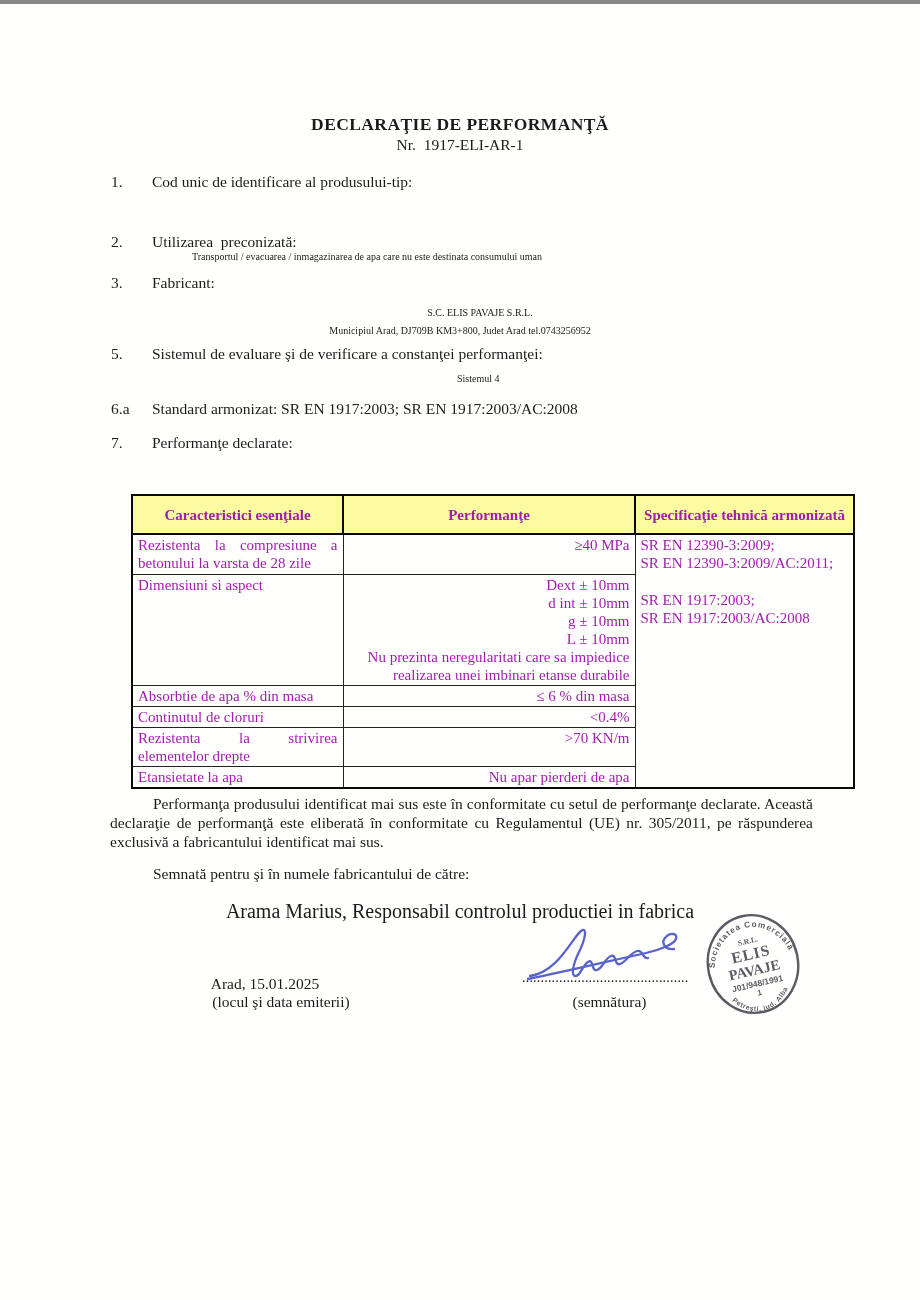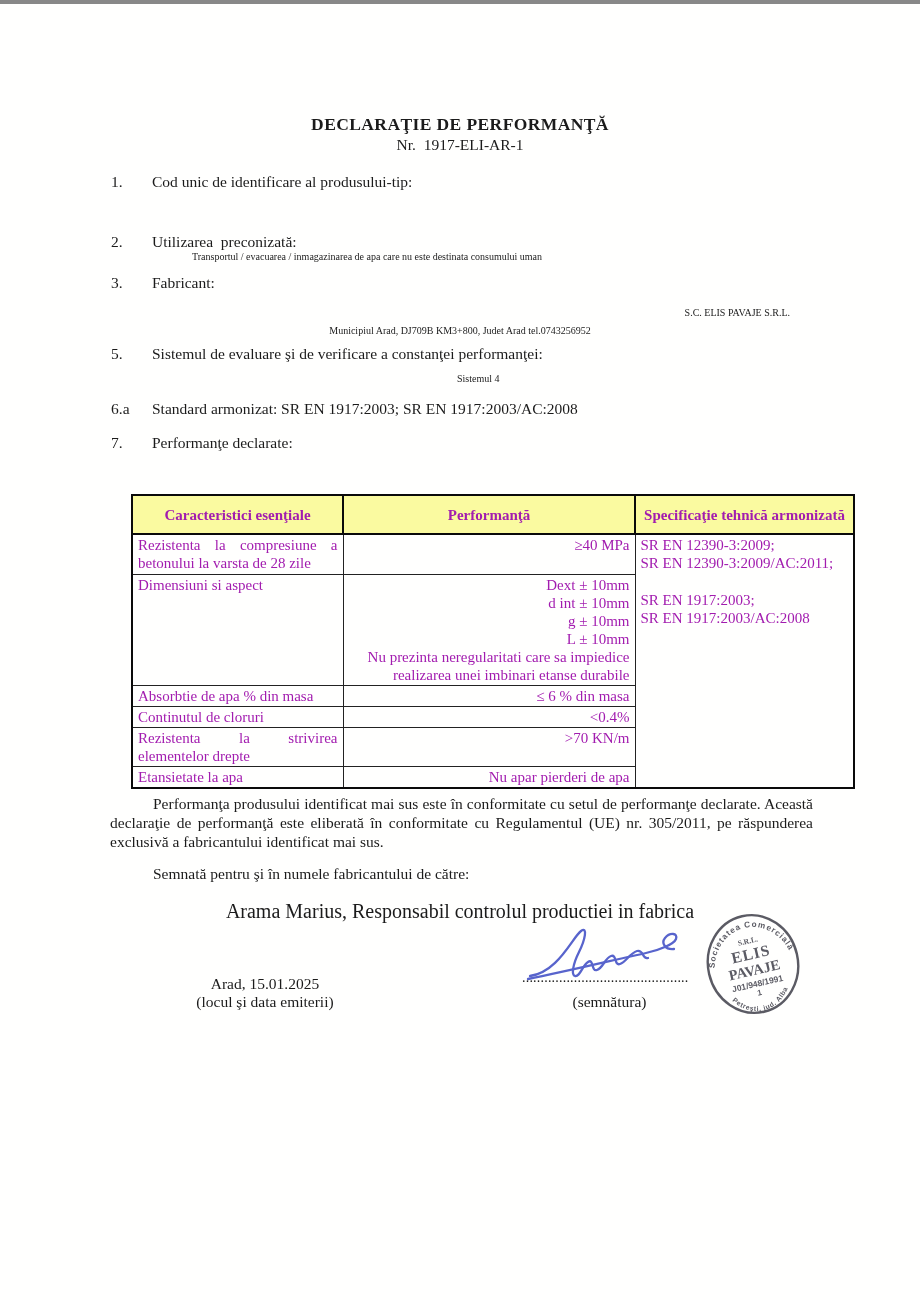--- a/index.html
+++ b/index.html
@@ -13,21 +13,21 @@
   .abs { position:absolute; }
   .center { left:0; width:920px; text-align:center; }
   .doc-title { top:110px; font-size:17.5px; font-weight:bold; letter-spacing:.4px; }
   .doc-number { top:132px; font-size:15.5px; white-space:pre; }
   .item { left:0; width:920px; font-size:15.5px; }
   .item .num { position:absolute; left:111px; }
   .item .lbl { position:absolute; left:152px; white-space:pre; }
   .val { font-size:10px; }
   .product-line { top:188px; left:210px; font-size:16.8px; }
   .use-line { top:247px; left:192px; }
-  .fab-line1 { top:303px; left:170px; width:620px; text-align:right; }
+  .fab-line1 { top:303px; left:170px; width:620px; text-align:center; }
   .fab-line2 { top:321px; left:110px; width:700px; text-align:center; }
   .sys-line { top:369px; left:457px; }
 
   table.perf {
     position:absolute; left:131px; top:490px; width:722px;
     border-collapse:collapse; table-layout:fixed;
     font-size:15px; color:#a21caf;
   }
   table.perf col.c1 { width:211px; }
   table.perf col.c2 { width:292px; }
@@ -55,21 +55,21 @@
   tr.r6 td { height:19px; }
 
   .closing-par {
     top:791px; left:110px; width:703px;
     font-size:15.5px; line-height:18.8px;
     text-align:justify; text-indent:43px;
   }
   .signed-by { top:861px; left:153px; font-size:15.5px; }
   .signatory { top:896px; font-size:20px; }
   .place-date { top:971px; left:154px; width:222px; text-align:center; font-size:15.5px; }
-  .place-caption { top:989px; left:154px; width:222px; text-align:center; font-size:15.5px; }
+  .place-caption { top:989px; left:170px; width:222px; text-align:center; font-size:15.5px; }
   .sig-dots { top:966px; left:522px; width:175px; font-size:14px; letter-spacing:.2px; overflow:hidden; white-space:nowrap; }
   .sig-caption { top:989px; left:522px; width:175px; text-align:center; font-size:15.5px; }
   .signature-svg { top:918px; left:524px; }
   .stamp-svg { top:908px; left:702px; }
 </style>
 </head>
 <body>
 
 <div class="page">
 
@@ -112,21 +112,21 @@
 
   <table class="perf">
     <colgroup>
         <col class="c1">
         <col class="c2">
         <col class="c3">
       </colgroup>
     <tbody>
         <tr>
       <th>Caracteristici esenţiale</th>
-      <th>Performanţă</th>
+      <th>Performanţe</th>
       <th>Specificaţie tehnică armonizată</th>
     </tr>
     <tr class="r1">
       <td class="char just">Rezistenta la compresiune a betonului la varsta de 28 zile</td>
       <td class="perfc">≥40 MPa</td>
       <td class="spec" rowspan="6">
         <div>SR EN 12390-3:2009;</div>
         <div>SR EN 12390-3:2009/AC:2011;</div>
         <div class="spec-gap"></div>
         <div>SR EN 1917:2003;</div>

